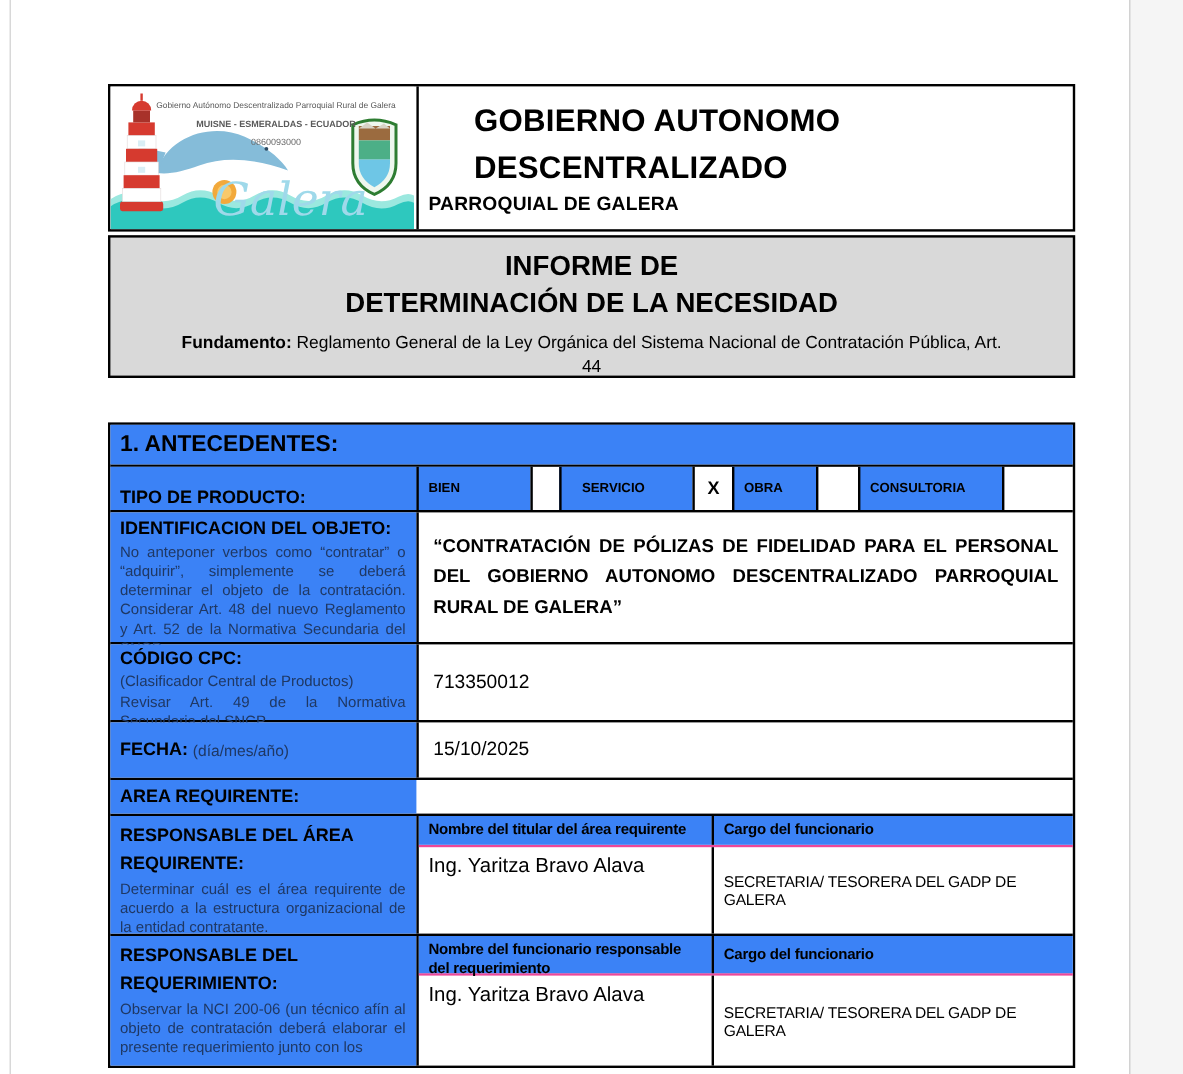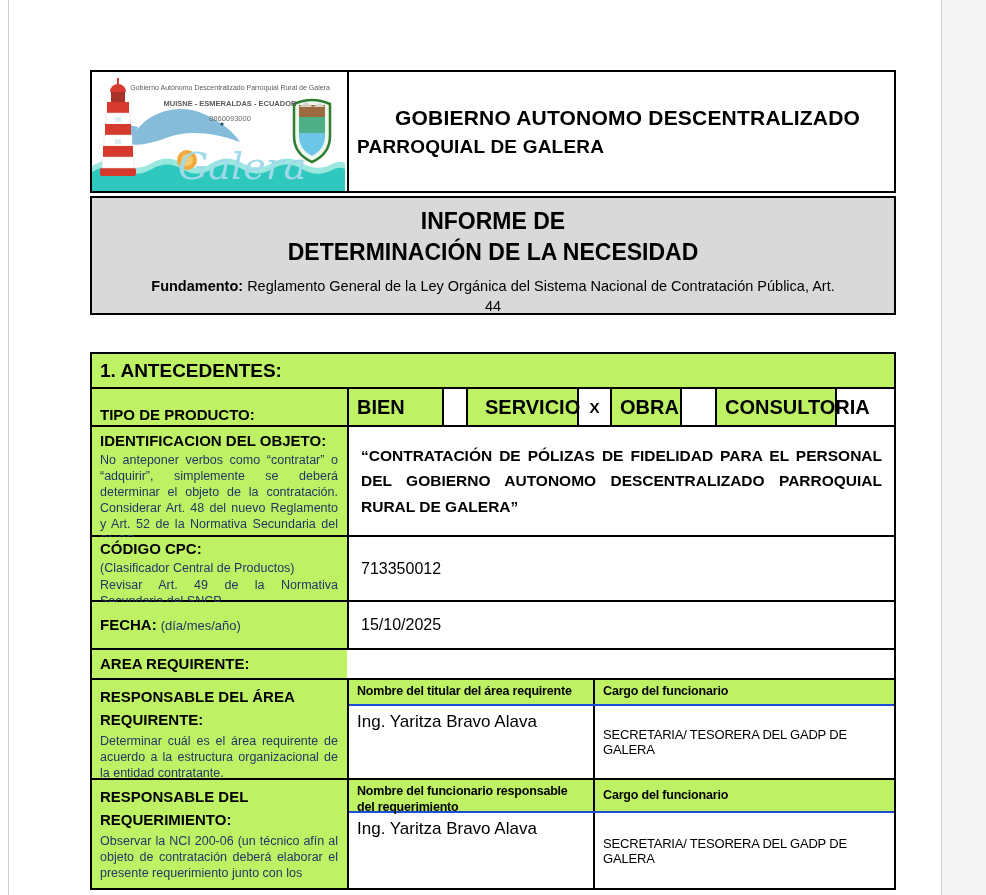--- a/index.html
+++ b/index.html
@@ -9,65 +9,65 @@
 
   .page-edge-left { position:absolute; left:8px; top:0; width:1px; height:100%; background:#cfcfcf; }
   .outside-right { position:absolute; left:941px; top:0; width:45px; height:100%; background:#f5f5f5; border-left:1px solid #c9c9c9; }
 
   .doc { position:absolute; left:90px; top:70px; width:806px; }
 
   
   .hdr-table { display:flex; border:2px solid #000; height:123px; background:#fff; }
   .logo-cell { width:257px; border-right:2px solid #000; overflow:hidden; }
   .org-cell { flex:1; display:flex; flex-direction:column; justify-content:center; padding:0 10px 0 8px; }
-  .org-l1 { font-size:21px; font-weight:bold; padding-left:38px; line-height:1.5; letter-spacing:0.2px; }
-  .org-l2 { font-size:19px; font-weight:bold; line-height:1.5; letter-spacing:0.2px; }
+  .org-l1 { font-size:26px; font-weight:bold; padding-left:38px; line-height:1.5; letter-spacing:0.2px; }
+  .org-l2 { font-size:16px; font-weight:bold; line-height:1.5; letter-spacing:0.2px; }
 
   
   .title-block { margin-top:3px; border:2px solid #000; background:#d9d9d9; height:119px; text-align:center; padding-top:8px; }
   .title-l { font-size:23px; font-weight:bold; line-height:1.35; }
   .fund { font-size:14.5px; margin-top:9px; line-height:1.35; }
   .fund b { margin-right:4px; }
 
   
   .main-table { margin-top:37px; border:2px solid #000; background:#fff; }
   .trow { display:flex; border-top:2px solid #000; }
   .trow:first-child { border-top:none; }
   .cell { border-left:2px solid #000; }
   .cell:first-child { border-left:none; }
-  .lav { background:#bef264; }
+  .lav { background:#3b82f6; }
 
   .sec-head { width:100%; height:33px; display:flex; align-items:center; padding-left:8px;
               font-size:19px; font-weight:bold; }
 
   .label-col { width:255px; padding:5px 9px 5px 8px; }
   .lbl { font-size:15px; font-weight:bold; line-height:1.5; }
   .note { font-size:12.5px; color:#1f3864; text-align:justify; line-height:1.28; margin-top:1px; }
   .hint { font-size:13px; color:#1f3864; font-weight:normal; margin-left:4px; }
 
   .r-tipo { height:38px; }
   .r-tipo .cell { display:flex; align-items:center; }
-  .opt-name { padding-left:8px; font-size:20px; font-weight:bold; }
+  .opt-name { padding-left:8px; font-size:11px; font-weight:bold; }
   .opt-mark { justify-content:center; font-size:15px; font-weight:bold; }
   .c-center { display:flex; align-items:center; }
 
   .r-ident { height:110px; }
   .obj-cell { width:547px; display:flex; align-items:center; padding:4px 12px; }
   .obj-text { font-size:15.5px; font-weight:bold; line-height:1.62; text-align:justify; }
 
   .r-cpc { height:65px; }
   .val-cell { width:547px; display:flex; align-items:center; padding:2px 12px; font-size:16px; }
 
   .r-fecha { height:48px; }
   .r-area { height:30px; }
   .r-area .label-col, .r-fecha .label-col { display:flex; align-items:center; padding-top:0; padding-bottom:0; }
   .r-area .val-cell { font-size:15px; }
 
   .resp-right { width:547px; display:flex; flex-direction:column; }
-  .sub-hrow { display:flex; border-bottom:2px solid #1d4ed8; }
+  .sub-hrow { display:flex; border-bottom:2px solid #ec4899; }
   .sub-vrow { display:flex; flex:1; }
   .sub-c1 { width:245px; }
   .sub-c2 { width:302px; border-left:2px solid #000; }
   .sub-head { font-size:12.5px; font-weight:600; padding:3px 8px; line-height:1.3; letter-spacing:-0.2px; }
   .name-val { font-size:17px; padding:6px 8px 0 8px; }
   .cargo-val { font-size:13px; display:flex; align-items:center; padding:0 8px; letter-spacing:-0.2px; }
   .r-resp1 { height:100px; }
   .r-resp2 { height:110px; }
   .sub-hrow-1 { height:26px; }
   .sub-hrow-2 { height:33px; }

